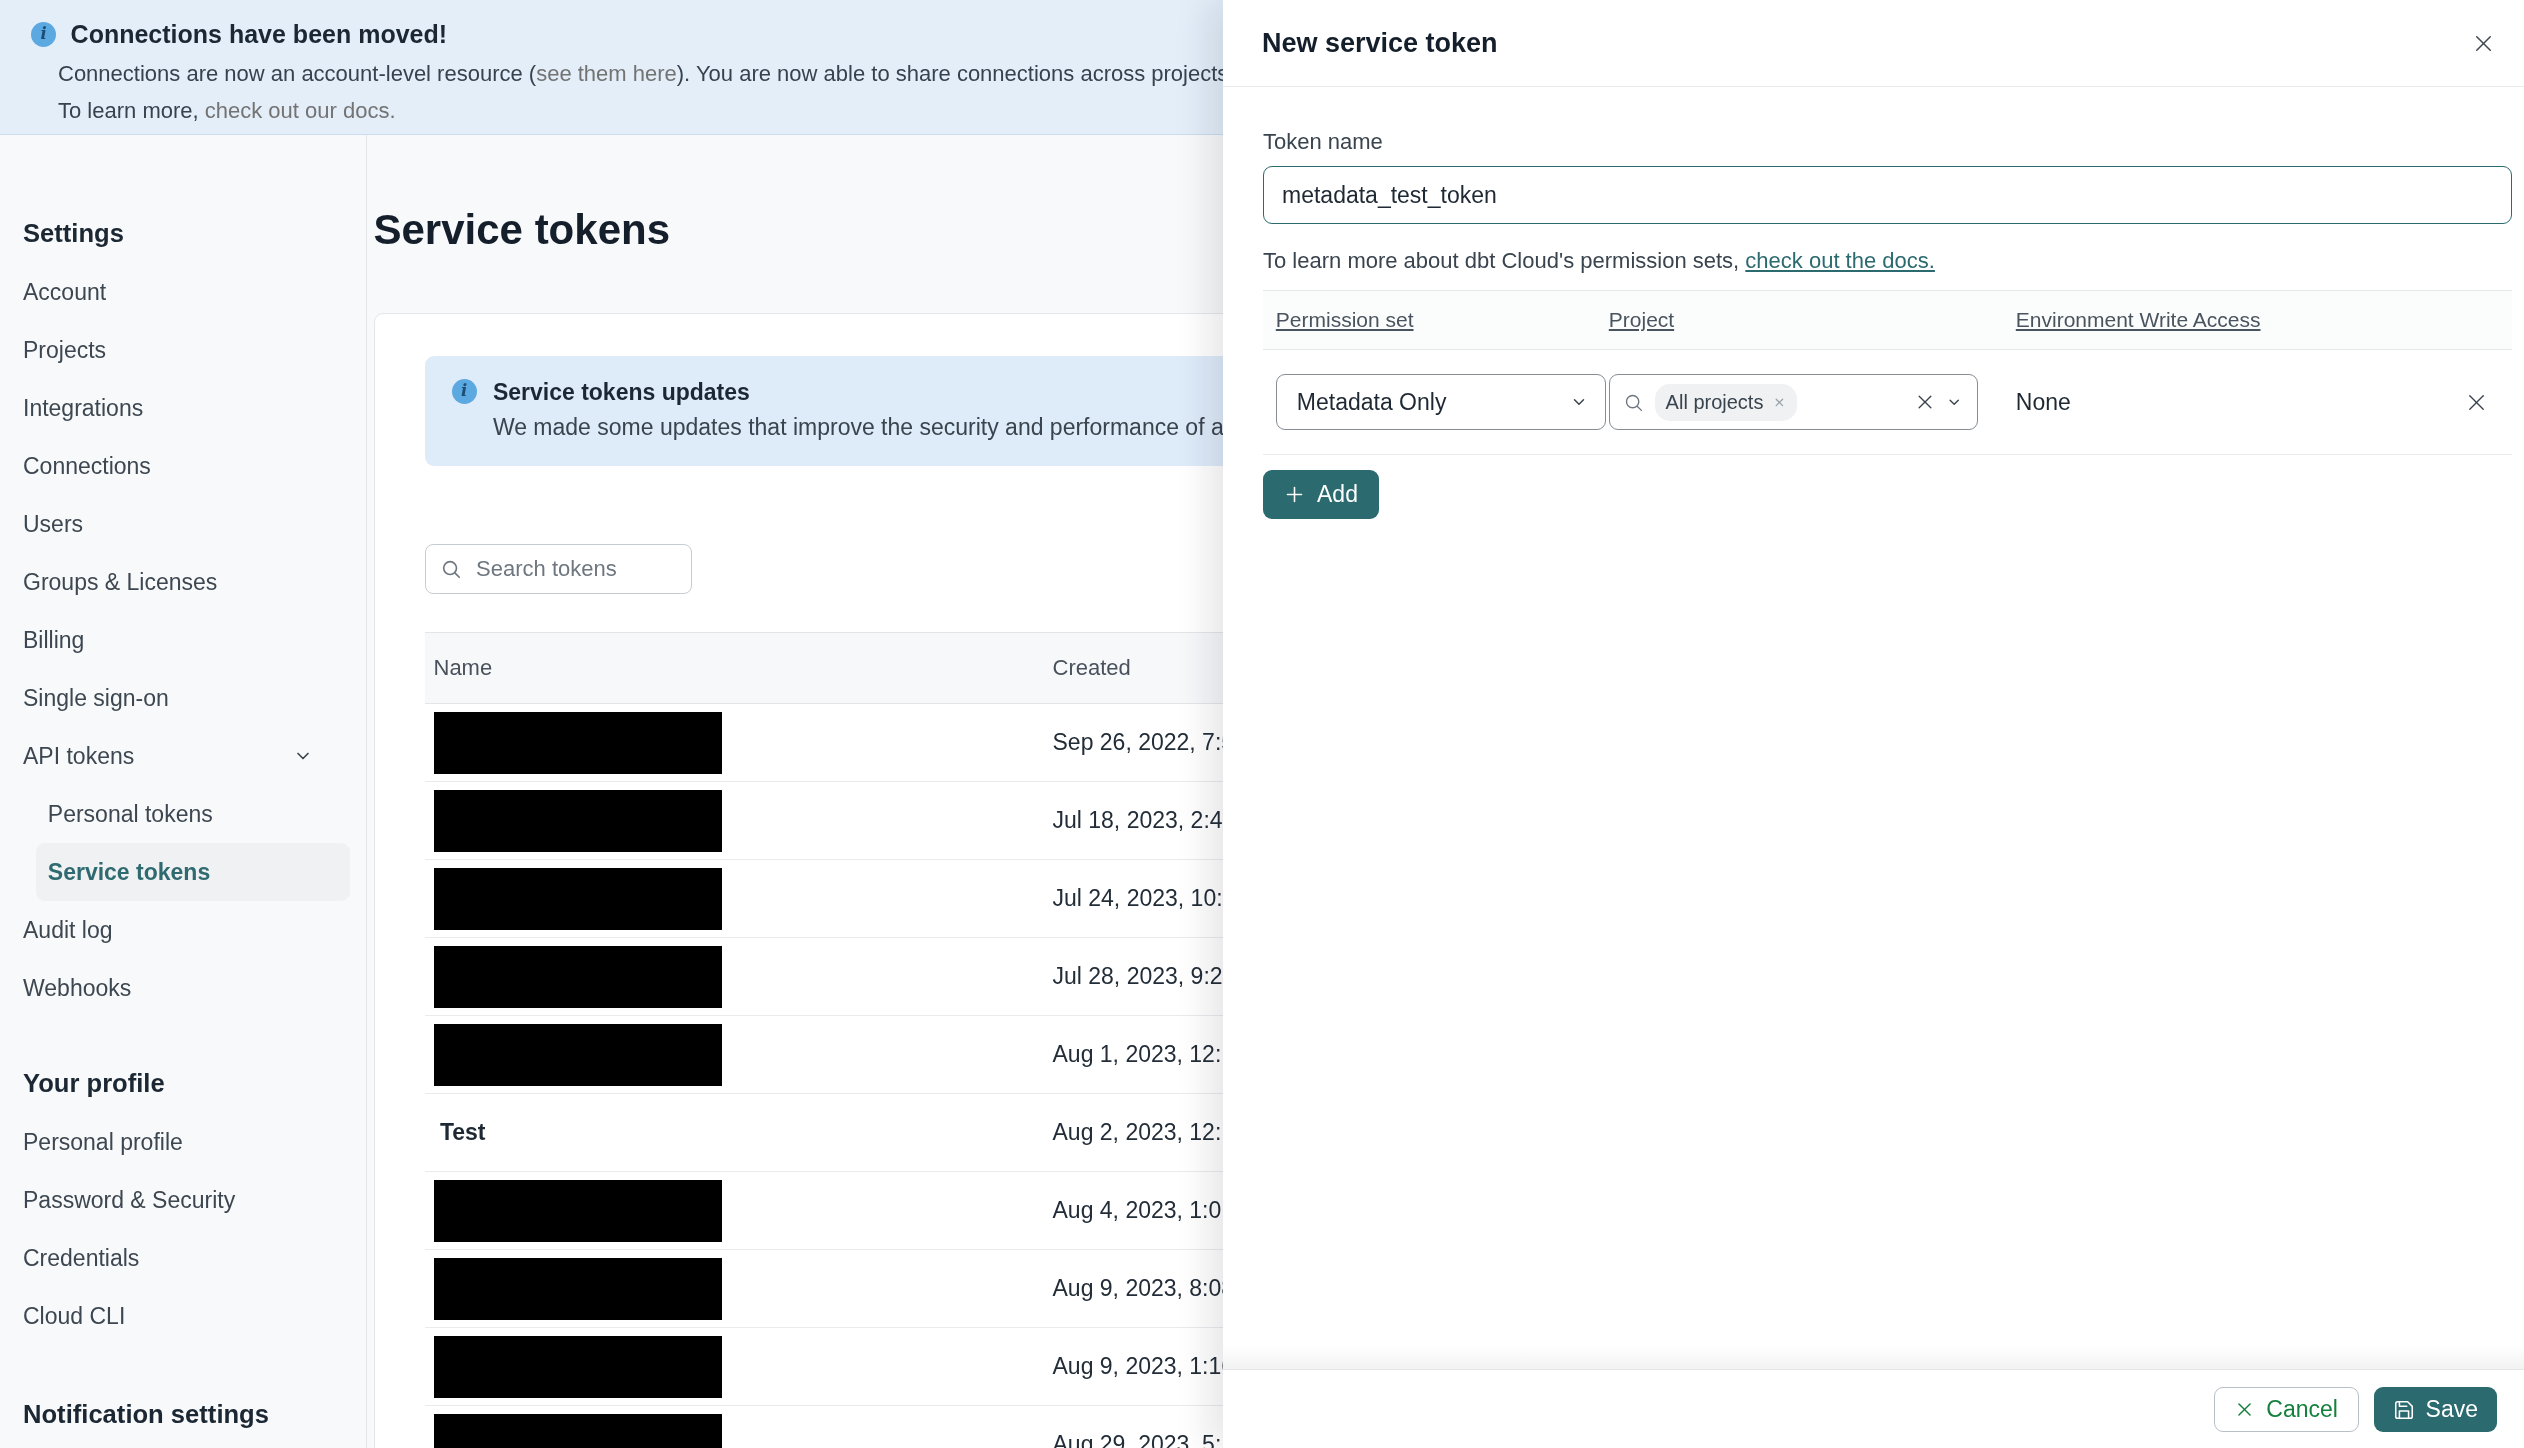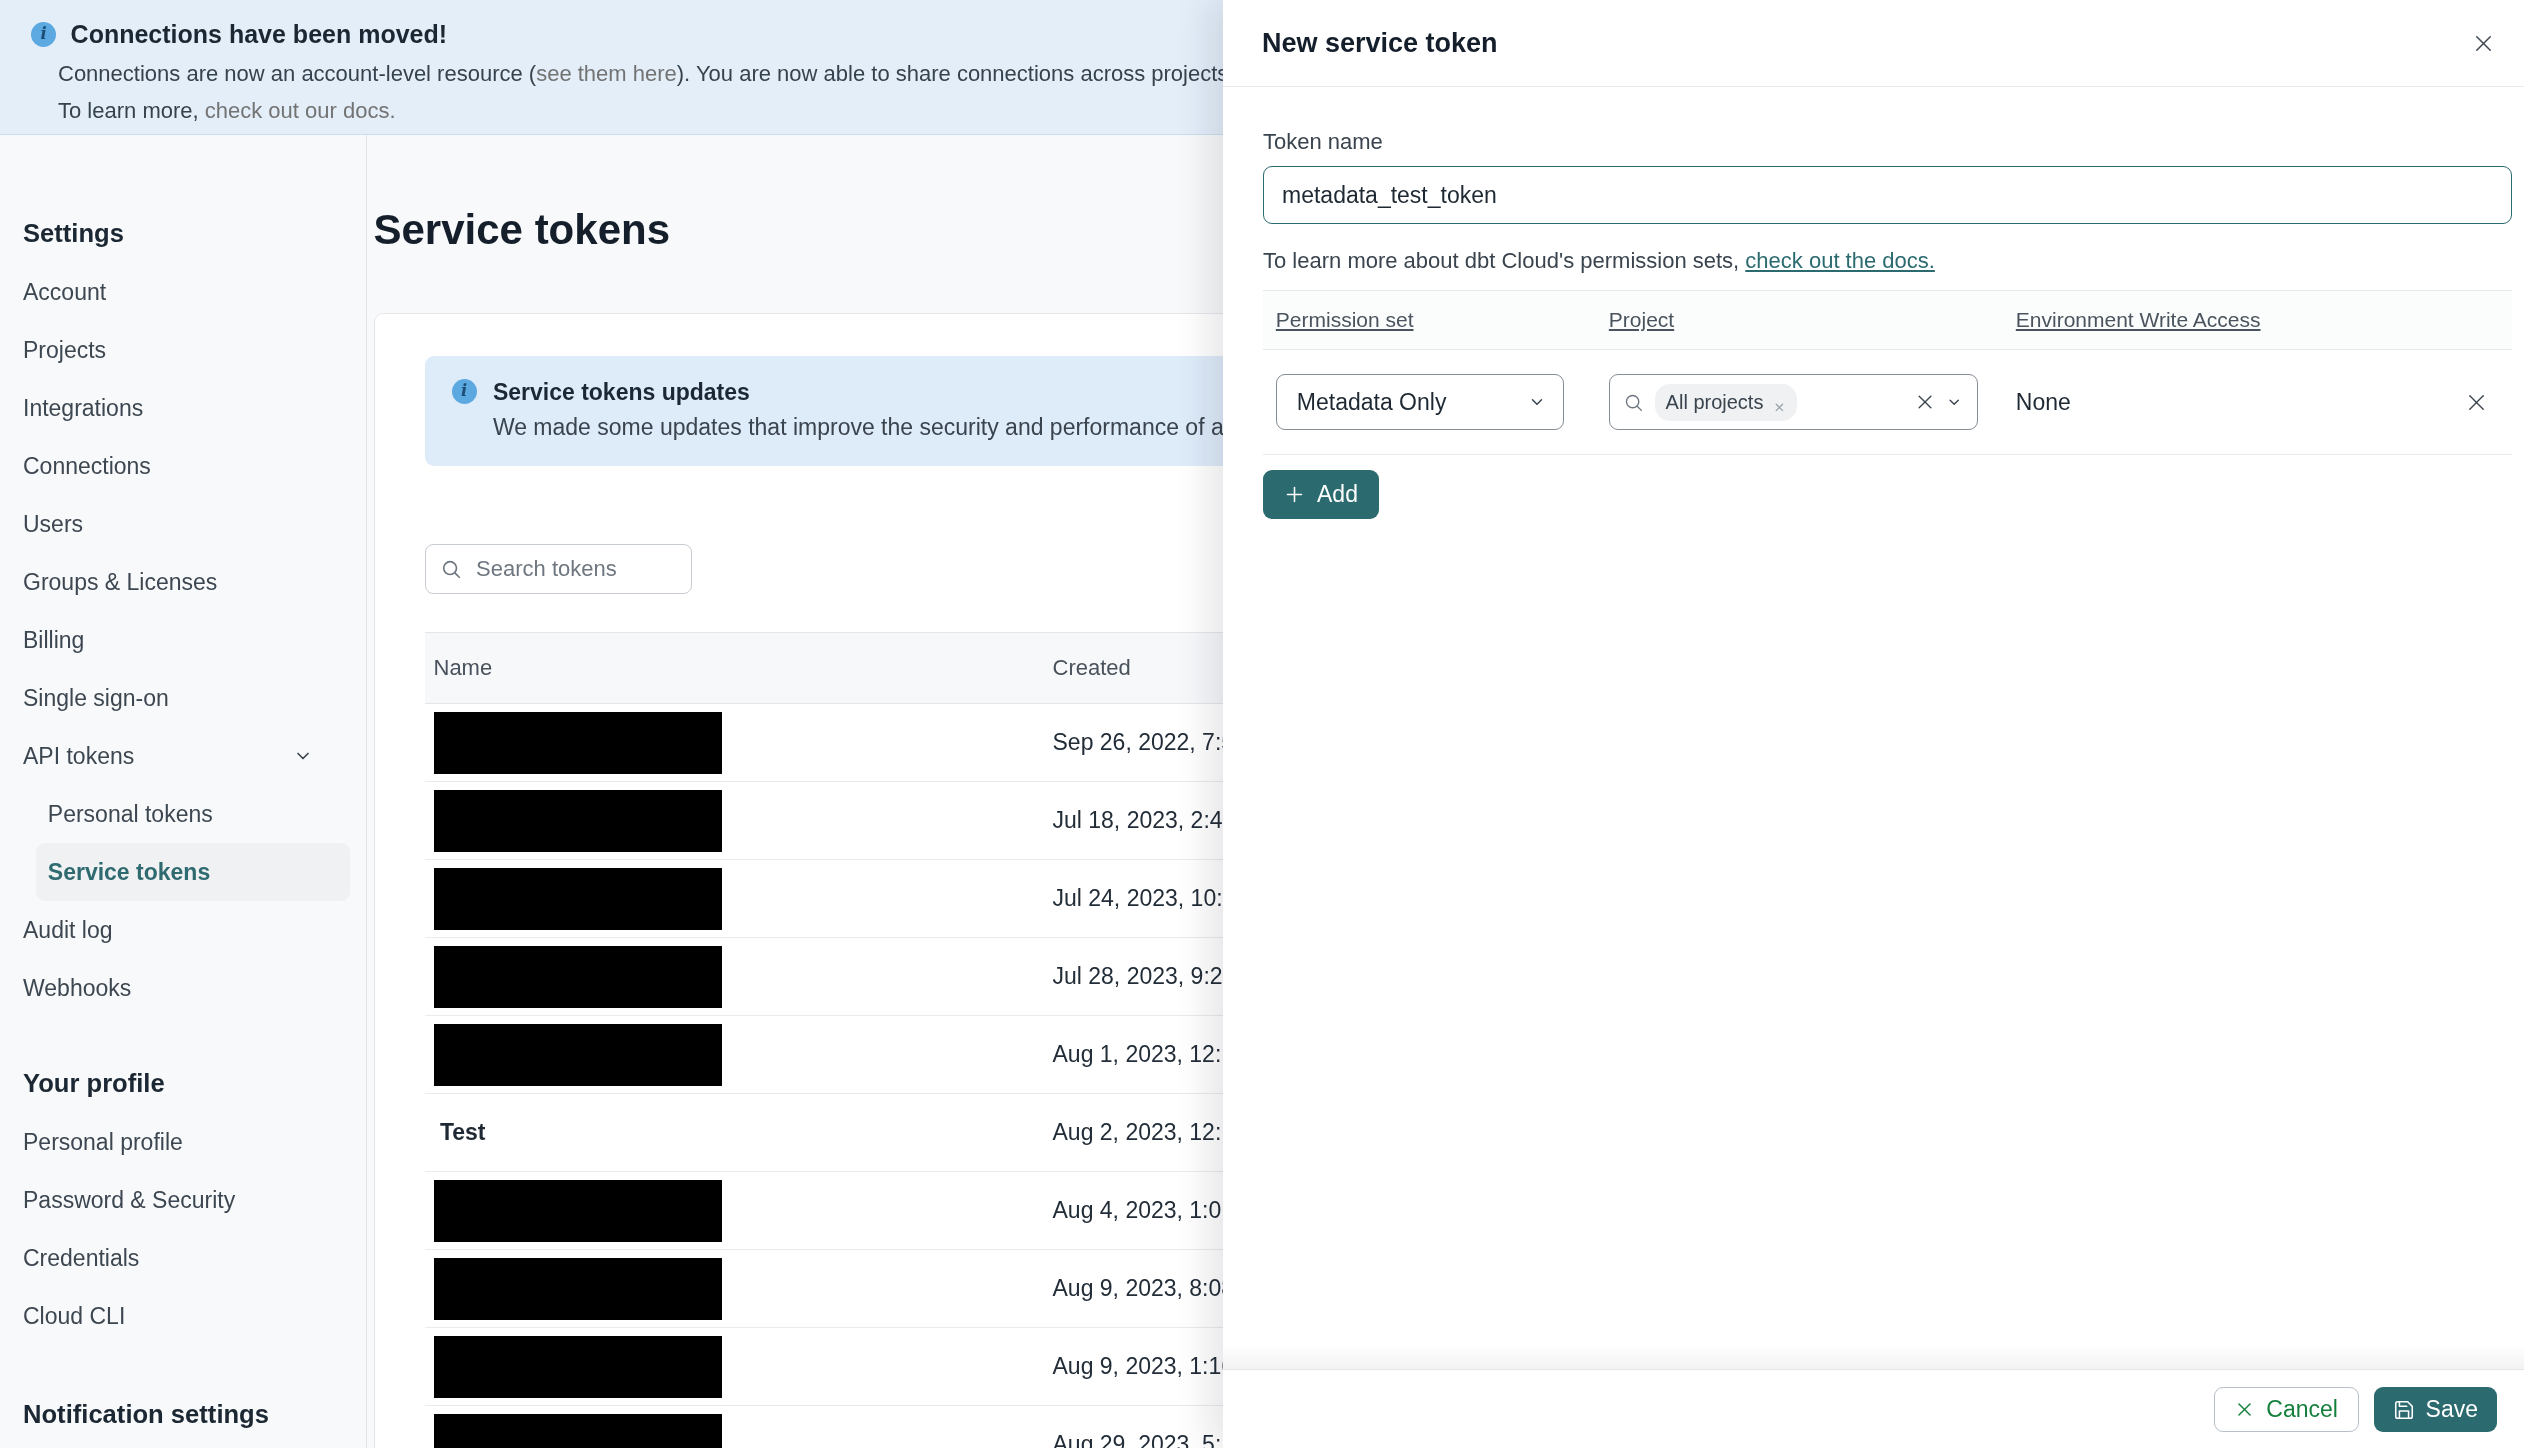--- a/index.html
+++ b/index.html
@@ -105,32 +105,32 @@
     border-top:0.9px solid #E5E8EA; border-bottom:0.9px solid #E5E8EA; background:#FBFCFC;
     font-size:21px; color:#4A545E;text-decoration:underline;
   }
   .p-head > div { padding-left:12.8px; }
   .p-row {
     display:grid; grid-template-columns:333px 407px 1fr 51px; height:104px; align-items:center;
     border-bottom:0.9px solid #E9EBED;
   }
   .p-cell { padding-left:12.8px; }
   .select {
-    width:288px; height:56px; box-sizing:border-box; background:#fff;
+    width:330px; height:56px; box-sizing:border-box; background:#fff;
     border:1.4px solid #858D95; border-radius:9px; cursor:pointer;
     display:flex; align-items:center; justify-content:space-between; padding:0 16.4px 0 20px;
     font-size:23px; color:#1F2933;
   }
   .multiselect {
     width:369px; height:56px; box-sizing:border-box; background:#fff;
     border:1.4px solid #858D95; border-radius:9px; cursor:pointer;
     display:flex; align-items:center; gap:11px; padding:0 14.6px 0 12.8px; color:#6E7780;
   }
   .chip {
-    background:#EFF1F3; border-radius:15px; padding:7.3px 11px; display:flex; align-items:flex-end; gap:10px;
+    background:#EFF1F3; border-radius:15px; padding:7.3px 11px; display:flex; align-items:center; gap:10px;
     font-size:20px; color:#39434D;
   }
   .chip .chip-x { color:#9AA2AA; cursor:pointer; }
   .ms-spacer { flex:1; }
   .ms-icon { color:#39434D; cursor:pointer; }
   .env-value { font-size:23px; color:#1F2933; }
   .row-remove { background:none; border:none; padding:3.7px; cursor:pointer; color:#39434D; justify-self:start; }
   .add-btn {
     margin-top:14.6px; display:inline-flex; align-items:center; gap:12px;
     background:#2B6A6F; color:#fff; border:none; border-radius:9px; cursor:pointer;

